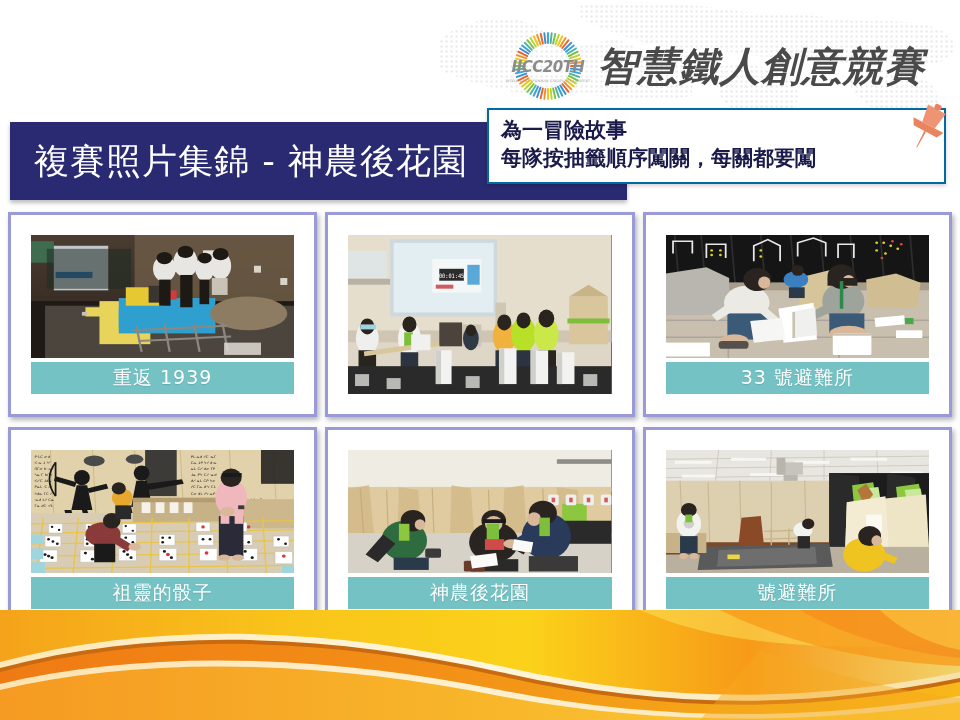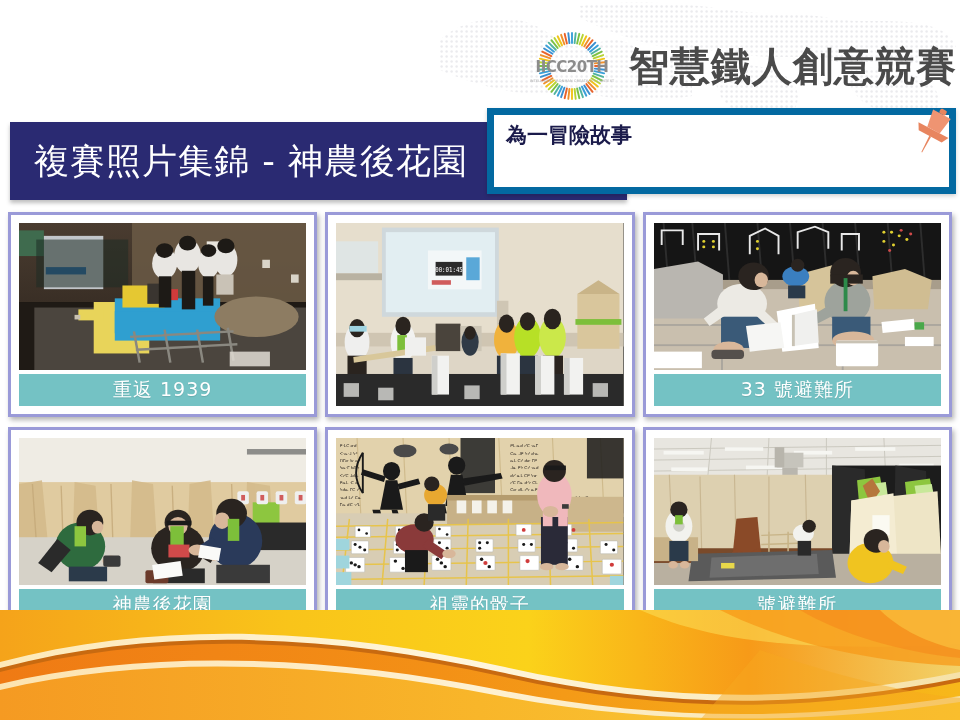--- a/index.html
+++ b/index.html
@@ -13,22 +13,22 @@
 
   
   .mapwm{
     position:absolute;left:430px;top:0px;width:530px;height:120px;
     opacity:.5;
   }
   .mapwm svg{display:block;width:100%;height:100%;}
 
   
   .logo-wrap{
-    position:absolute;left:529px;top:30px;width:430px;height:72px;
-    display:flex;align-items:center;gap:14px;
+    position:absolute;left:505px;top:30px;width:430px;height:72px;
+    display:flex;align-items:center;gap:6px;font-style:italic;
   }
   .logo-mark{position:relative;width:86px;height:72px;flex:0 0 auto;}
   .logo-mark svg{display:block;width:86px;height:72px;}
   .logo-word{
     font-size:40px;font-weight:bold;color:#4a4a4a;letter-spacing:1px;
     line-height:1;white-space:nowrap;
     font-family:"DejaVu Sans","Liberation Sans",sans-serif;
   }
 
   
@@ -40,21 +40,21 @@
   .titlebar .ttl{
     position:absolute;left:24px;top:50%;transform:translateY(-50%);
     color:#ffffff;font-size:35px;font-weight:400;white-space:nowrap;
     letter-spacing:1px;
     font-family:"DejaVu Sans","Liberation Sans",sans-serif;
   }
 
   
   .callout{
     position:absolute;left:487px;top:108px;width:455px;height:72px;
-    background:#ffffff;border:7px solid #0369a1;
+    background:#ffffff;border:2px solid #0369a1;
     box-shadow:0 2px 4px rgba(0,0,0,.18);
     z-index:6;
   }
   .callout .lines{
     position:absolute;left:12px;top:6px;right:8px;
     color:#1b1b4b;font-weight:bold;font-size:21px;line-height:1.35;
     font-family:"DejaVu Sans","Liberation Sans",sans-serif;
   }
   .callout .l2{letter-spacing:0px;}
   .pin{
@@ -67,21 +67,21 @@
     position:absolute;left:8px;top:212px;width:944px;height:420px;
     display:grid;grid-template-columns:repeat(3,1fr);grid-template-rows:repeat(2,1fr);
     gap:10px 8px;
     z-index:4;
   }
   .card{
     position:relative;background:#ffffff;
     border:3px solid #9a9ad8;
     box-shadow:2px 3px 5px rgba(0,0,0,.3);
     overflow:hidden;display:flex;flex-direction:column;
-    padding:8px;box-sizing:border-box;
+    padding:20px;box-sizing:border-box;
   }
   .photo{
     position:relative;flex:1 1 auto;overflow:hidden;background:#3a3a3a;
   }
   .photo svg{display:block;width:100%;height:100%;}
   .cap{
     flex:0 0 32px;margin-top:4px;
     background:#74c2c4;
     display:flex;align-items:center;justify-content:center;
     color:#ffffff;font-size:19px;letter-spacing:1px;
@@ -191,20 +191,21 @@
     <div class="logo-word">智慧鐵人創意競賽</div>
   </div>
 
   <div class="titlebar">
     <div class="ttl">複賽照片集錦 - 神農後花園</div>
   </div>
 
   <div class="callout">
     <div class="lines">
       <div class="l1">為一冒險故事</div>
+      <div class="l2">每隊按抽籤順序闖關，每關都要闖</div>
     </div>
     <div class="pin">
       <svg viewBox="0 0 56 56" xmlns="http://www.w3.org/2000/svg">
         <g transform="rotate(28 28 28)">
           <rect x="24.5" y="4" width="7" height="5" rx="1.5" fill="#e8855f"></rect>
           <path d="M18 9 L38 9 L35 27 L21 27 Z" fill="#ef9472"></path>
           <path d="M11 27 L45 27 L41 34 L15 34 Z" fill="#e8855f"></path>
           <path d="M27 34 L29 34 L28.4 52 L27.6 52 Z" fill="#e8855f"></path>
         </g>
       </svg>
@@ -437,92 +438,20 @@
           </g>
           <g>
             <ellipse cx="148" cy="58" rx="14" ry="11" fill="#3a7fc0"></ellipse>
             <ellipse cx="150" cy="46" rx="7" ry="7" fill="#2a2420"></ellipse>
             <rect x="140" y="68" width="18" height="14" fill="#2a3a4a"></rect>
           </g>
           <rect x="272" y="108" width="10" height="8" fill="#4aa84a"></rect>
         </svg>
       </div>
       <div class="cap">33 號避難所</div>
-    </div>
-
-    <div class="card">
-      <div class="photo">
-        <svg viewBox="0 0 300 160" preserveAspectRatio="none" xmlns="http://www.w3.org/2000/svg">
-          <rect width="300" height="160" fill="#e7e3da"></rect>
-          <rect x="0" y="0" width="300" height="54" fill="#efece4"></rect>
-          <rect x="238" y="12" width="62" height="6" fill="#8d8d8a"></rect>
-          <rect x="0" y="48" width="300" height="66" fill="#e0cba0"></rect>
-          <g fill="#d4bb8c" opacity=".9">
-            <path d="M0 50 L24 46 L30 112 L0 112 Z"></path>
-            <path d="M58 48 L80 52 L84 112 L56 112 Z"></path>
-            <path d="M118 46 L140 50 L144 112 L116 112 Z"></path>
-            <path d="M178 50 L200 46 L204 112 L176 112 Z"></path>
-            <path d="M238 48 L262 52 L266 112 L236 112 Z"></path>
-          </g>
-          <g stroke="#c3a878" stroke-width="1.4" fill="none" opacity=".8">
-            <path d="M14 50 L18 112 M44 52 L46 112 M96 50 L98 112 M160 52 L162 112 M222 50 L224 112"></path>
-          </g>
-          <rect x="0" y="108" width="300" height="52" fill="#d6d2c8"></rect>
-          <rect x="244" y="70" width="28" height="26" fill="#8dc63f"></rect>
-          <rect x="240" y="92" width="60" height="30" fill="#2a2a2a"></rect>
-          <g fill="#efefee">
-            <rect x="228" y="58" width="12" height="14" rx="2"></rect>
-              <rect x="248" y="58" width="12" height="14" rx="2"></rect>
-            <rect x="268" y="58" width="12" height="14" rx="2"></rect>
-              <rect x="288" y="58" width="12" height="14" rx="2"></rect>
-          </g>
-          <g fill="#d05c5c">
-            <rect x="232" y="62" width="4" height="6"></rect>
-              <rect x="252" y="62" width="4" height="6"></rect>
-            <rect x="272" y="62" width="4" height="6"></rect>
-              <rect x="292" y="62" width="4" height="6"></rect>
-          </g>
-          <g>
-            <ellipse cx="64" cy="118" rx="26" ry="26" fill="#2e6b3e"></ellipse>
-            <ellipse cx="74" cy="92" rx="14" ry="14" fill="#2a2420"></ellipse>
-            <ellipse cx="82" cy="97" rx="6" ry="7" fill="#d8b79a"></ellipse>
-            <path d="M40 110 L20 136 L34 146 L54 122 Z" fill="#2a2a2a"></path>
-            <rect x="52" y="140" width="40" height="16" fill="#2b3a4a"></rect>
-            <ellipse cx="96" cy="134" rx="9" ry="6" fill="#d8b79a"></ellipse>
-            <rect x="88" y="128" width="18" height="12" rx="2" fill="#3a3a3a"></rect>
-            <rect x="58" y="96" width="12" height="22" fill="#8dc63f"></rect>
-          </g>
-          <g>
-            <ellipse cx="166" cy="120" rx="28" ry="26" fill="#2a2420"></ellipse>
-            <ellipse cx="166" cy="92" rx="14" ry="14" fill="#2a2420"></ellipse>
-            <ellipse cx="166" cy="96" rx="10" ry="10" fill="#d8b79a"></ellipse>
-            <rect x="154" y="90" width="26" height="5" fill="#1a1a1a"></rect>
-            <rect x="140" y="142" width="54" height="16" fill="#2a2a2a"></rect>
-            <path d="M190 116 L206 126 L200 136 L184 126 Z" fill="#2a2420"></path>
-            <ellipse cx="206" cy="128" rx="9" ry="6" fill="#d8b79a"></ellipse>
-            <rect x="158" y="96" width="14" height="26" fill="#7dbf3a"></rect>
-            <rect x="156" y="116" width="22" height="14" fill="#d04a4a"></rect>
-            <rect x="132" y="144" width="24" height="14" rx="2" fill="#6b3a2a"></rect>
-          </g>
-          <g>
-            <ellipse cx="226" cy="112" rx="28" ry="30" fill="#2a3a5a"></ellipse>
-            <ellipse cx="222" cy="82" rx="16" ry="16" fill="#2a2420"></ellipse>
-            <ellipse cx="212" cy="90" rx="8" ry="9" fill="#d8b79a"></ellipse>
-            <rect x="206" y="138" width="56" height="20" fill="#3a3a3a"></rect>
-            <path d="M202 108 L184 120 L190 130 L208 118 Z" fill="#2a3a5a"></path>
-            <ellipse cx="186" cy="122" rx="9" ry="6" fill="#d8b79a"></ellipse>
-            <rect x="218" y="88" width="12" height="24" fill="#7dbf3a"></rect>
-          </g>
-          <g fill="#fafaf8">
-            <rect x="140" y="136" width="30" height="16" transform="rotate(-8 155 144)"></rect>
-            <rect x="188" y="118" width="22" height="14" transform="rotate(10 199 125)"></rect>
-          </g>
-        </svg>
-      </div>
-      <div class="cap">神農後花園</div>
     </div>
 
     <div class="card">
       <div class="photo">
         <svg viewBox="0 0 300 160" preserveAspectRatio="none" xmlns="http://www.w3.org/2000/svg">
           <rect width="300" height="160" fill="#ddd4bf"></rect>
           <rect x="0" y="0" width="300" height="86" fill="#e2d2ac"></rect>
           <g stroke="#cbb686" stroke-width="1.2" fill="none" opacity=".85">
             <path d="M22 0 L26 86 M70 0 L74 86 M118 0 L122 86 M170 0 L174 86 M226 0 L230 86 M276 0 L280 86"></path>
           </g>
@@ -684,20 +613,92 @@
             <ellipse cx="236" cy="140" rx="7" ry="4" fill="#d8b79a"></ellipse>
           </g>
         </svg>
       </div>
       <div class="cap">祖靈的骰子</div>
     </div>
 
     <div class="card">
       <div class="photo">
         <svg viewBox="0 0 300 160" preserveAspectRatio="none" xmlns="http://www.w3.org/2000/svg">
+          <rect width="300" height="160" fill="#e7e3da"></rect>
+          <rect x="0" y="0" width="300" height="54" fill="#efece4"></rect>
+          <rect x="238" y="12" width="62" height="6" fill="#8d8d8a"></rect>
+          <rect x="0" y="48" width="300" height="66" fill="#e0cba0"></rect>
+          <g fill="#d4bb8c" opacity=".9">
+            <path d="M0 50 L24 46 L30 112 L0 112 Z"></path>
+            <path d="M58 48 L80 52 L84 112 L56 112 Z"></path>
+            <path d="M118 46 L140 50 L144 112 L116 112 Z"></path>
+            <path d="M178 50 L200 46 L204 112 L176 112 Z"></path>
+            <path d="M238 48 L262 52 L266 112 L236 112 Z"></path>
+          </g>
+          <g stroke="#c3a878" stroke-width="1.4" fill="none" opacity=".8">
+            <path d="M14 50 L18 112 M44 52 L46 112 M96 50 L98 112 M160 52 L162 112 M222 50 L224 112"></path>
+          </g>
+          <rect x="0" y="108" width="300" height="52" fill="#d6d2c8"></rect>
+          <rect x="244" y="70" width="28" height="26" fill="#8dc63f"></rect>
+          <rect x="240" y="92" width="60" height="30" fill="#2a2a2a"></rect>
+          <g fill="#efefee">
+            <rect x="228" y="58" width="12" height="14" rx="2"></rect>
+              <rect x="248" y="58" width="12" height="14" rx="2"></rect>
+            <rect x="268" y="58" width="12" height="14" rx="2"></rect>
+              <rect x="288" y="58" width="12" height="14" rx="2"></rect>
+          </g>
+          <g fill="#d05c5c">
+            <rect x="232" y="62" width="4" height="6"></rect>
+              <rect x="252" y="62" width="4" height="6"></rect>
+            <rect x="272" y="62" width="4" height="6"></rect>
+              <rect x="292" y="62" width="4" height="6"></rect>
+          </g>
+          <g>
+            <ellipse cx="64" cy="118" rx="26" ry="26" fill="#2e6b3e"></ellipse>
+            <ellipse cx="74" cy="92" rx="14" ry="14" fill="#2a2420"></ellipse>
+            <ellipse cx="82" cy="97" rx="6" ry="7" fill="#d8b79a"></ellipse>
+            <path d="M40 110 L20 136 L34 146 L54 122 Z" fill="#2a2a2a"></path>
+            <rect x="52" y="140" width="40" height="16" fill="#2b3a4a"></rect>
+            <ellipse cx="96" cy="134" rx="9" ry="6" fill="#d8b79a"></ellipse>
+            <rect x="88" y="128" width="18" height="12" rx="2" fill="#3a3a3a"></rect>
+            <rect x="58" y="96" width="12" height="22" fill="#8dc63f"></rect>
+          </g>
+          <g>
+            <ellipse cx="166" cy="120" rx="28" ry="26" fill="#2a2420"></ellipse>
+            <ellipse cx="166" cy="92" rx="14" ry="14" fill="#2a2420"></ellipse>
+            <ellipse cx="166" cy="96" rx="10" ry="10" fill="#d8b79a"></ellipse>
+            <rect x="154" y="90" width="26" height="5" fill="#1a1a1a"></rect>
+            <rect x="140" y="142" width="54" height="16" fill="#2a2a2a"></rect>
+            <path d="M190 116 L206 126 L200 136 L184 126 Z" fill="#2a2420"></path>
+            <ellipse cx="206" cy="128" rx="9" ry="6" fill="#d8b79a"></ellipse>
+            <rect x="158" y="96" width="14" height="26" fill="#7dbf3a"></rect>
+            <rect x="156" y="116" width="22" height="14" fill="#d04a4a"></rect>
+            <rect x="132" y="144" width="24" height="14" rx="2" fill="#6b3a2a"></rect>
+          </g>
+          <g>
+            <ellipse cx="226" cy="112" rx="28" ry="30" fill="#2a3a5a"></ellipse>
+            <ellipse cx="222" cy="82" rx="16" ry="16" fill="#2a2420"></ellipse>
+            <ellipse cx="212" cy="90" rx="8" ry="9" fill="#d8b79a"></ellipse>
+            <rect x="206" y="138" width="56" height="20" fill="#3a3a3a"></rect>
+            <path d="M202 108 L184 120 L190 130 L208 118 Z" fill="#2a3a5a"></path>
+            <ellipse cx="186" cy="122" rx="9" ry="6" fill="#d8b79a"></ellipse>
+            <rect x="218" y="88" width="12" height="24" fill="#7dbf3a"></rect>
+          </g>
+          <g fill="#fafaf8">
+            <rect x="140" y="136" width="30" height="16" transform="rotate(-8 155 144)"></rect>
+            <rect x="188" y="118" width="22" height="14" transform="rotate(10 199 125)"></rect>
+          </g>
+        </svg>
+      </div>
+      <div class="cap">神農後花園</div>
+    </div>
+
+    <div class="card">
+      <div class="photo">
+        <svg viewBox="0 0 300 160" preserveAspectRatio="none" xmlns="http://www.w3.org/2000/svg">
           <rect width="300" height="160" fill="#d6cdb8"></rect>
           <rect x="0" y="0" width="300" height="44" fill="#e8e6e0"></rect>
           <g stroke="#c9c6bd" stroke-width="1" fill="none">
             <path d="M0 12 L300 8 M0 24 L300 20 M0 36 L300 32
                      M60 0 L56 44 M120 0 L118 44 M180 0 L180 44 M240 0 L242 44"></path>
           </g>
           <g fill="#f6f6f2">
             <rect x="10" y="14" width="42" height="4"></rect>
               <rect x="74" y="10" width="40" height="4"></rect>
             <rect x="146" y="14" width="40" height="4"></rect>

